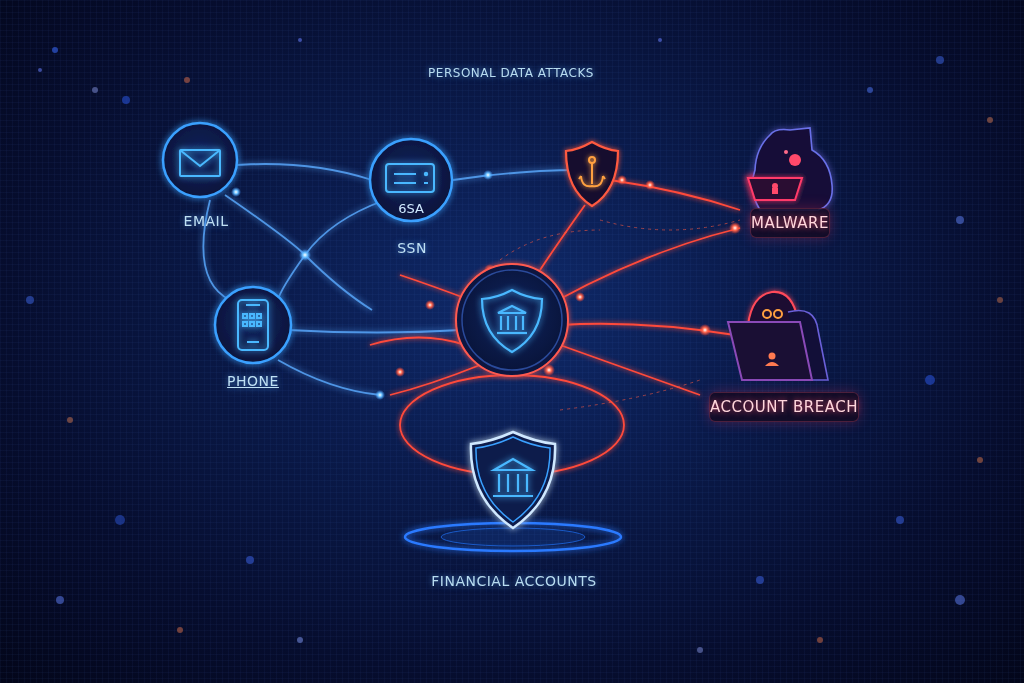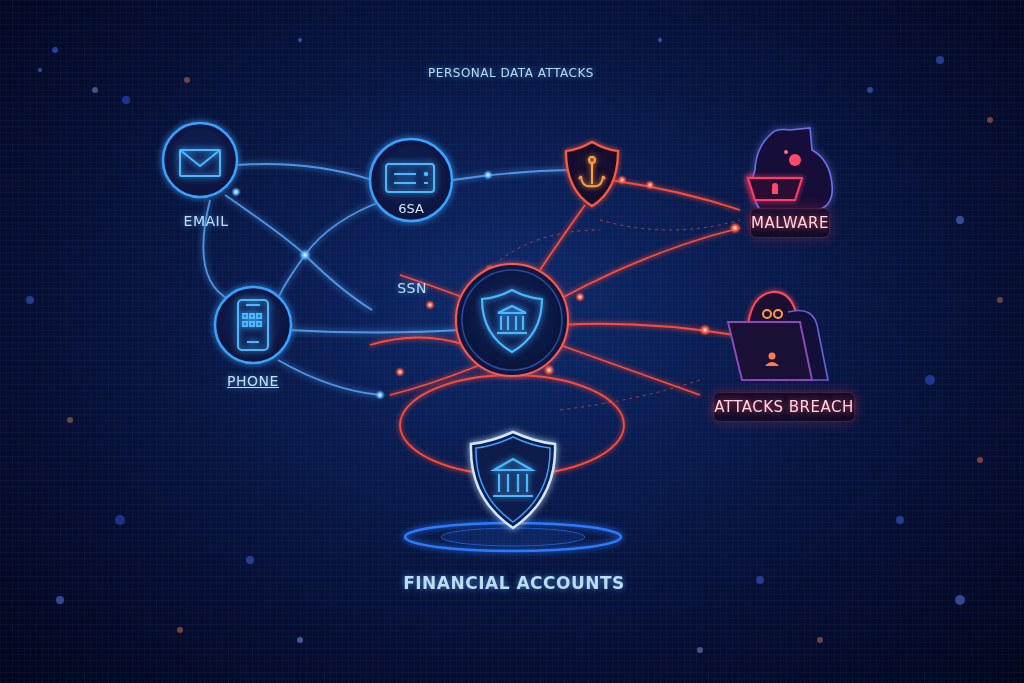--- a/index.html
+++ b/index.html
@@ -27,21 +27,21 @@
     position:absolute; transform:translateX(-50%);
     background: rgba(20,10,35,0.85);
     border:1px solid rgba(255,90,120,0.25);
     border-radius:6px;
     color:#ffd6dc; font-size:15px; letter-spacing:0.5px;
     padding:5px 0;
     text-shadow: 0 0 6px rgba(255,80,110,0.9);
     box-shadow: 0 0 14px rgba(255,60,100,0.25);
     white-space:nowrap;
   }
-  .fin-label { font-size:17px; top:573px; left:514px; color:#b8dcf0;font-weight:bold; }
+  .fin-label { font-size:14px; top:573px; left:514px; color:#b8dcf0; }
 </style>
 </head>
 <body>
 
 <div class="grid"></div>
 
 <svg class="layer" width="1024" height="683" viewBox="0 0 1024 683">
   <defs>
     <filter id="glowB" x="-50%" y="-50%" width="200%" height="200%">
       <feGaussianBlur stdDeviation="3" result="b"></feGaussianBlur>
@@ -242,19 +242,19 @@
       <line x1="518" y1="474" x2="518" y2="492"></line>
         <line x1="527" y1="474" x2="527" y2="492"></line>
       <line x1="493" y1="496" x2="533" y2="496"></line>
     </g>
   </g>
 </svg>
 
 <div class="label title">PERSONAL DATA ATTACKS</div>
 
 <div class="label node-label" style="left:200px; top:213px;padding-left:12px;">EMAIL</div>
-<div class="label node-label" style="left:412px; top:240px;margin-top:40px;">SSN</div>
+<div class="label node-label" style="left:412px; top:240px;">SSN</div>
 <div class="label node-label" style="left:253px; top:373px;text-decoration:underline;">PHONE</div>
 
 <div class="threat-tag" style="left:790px; top:208px;">MALWARE</div>
-<div class="threat-tag" style="left:784px; top:392px;">ATTACKS BREACH</div>
+<div class="threat-tag" style="left:784px; top:392px;">ACCOUNT BREACH</div>
 
 <div class="label fin-label">FINANCIAL ACCOUNTS</div>
 
 </body></html>

